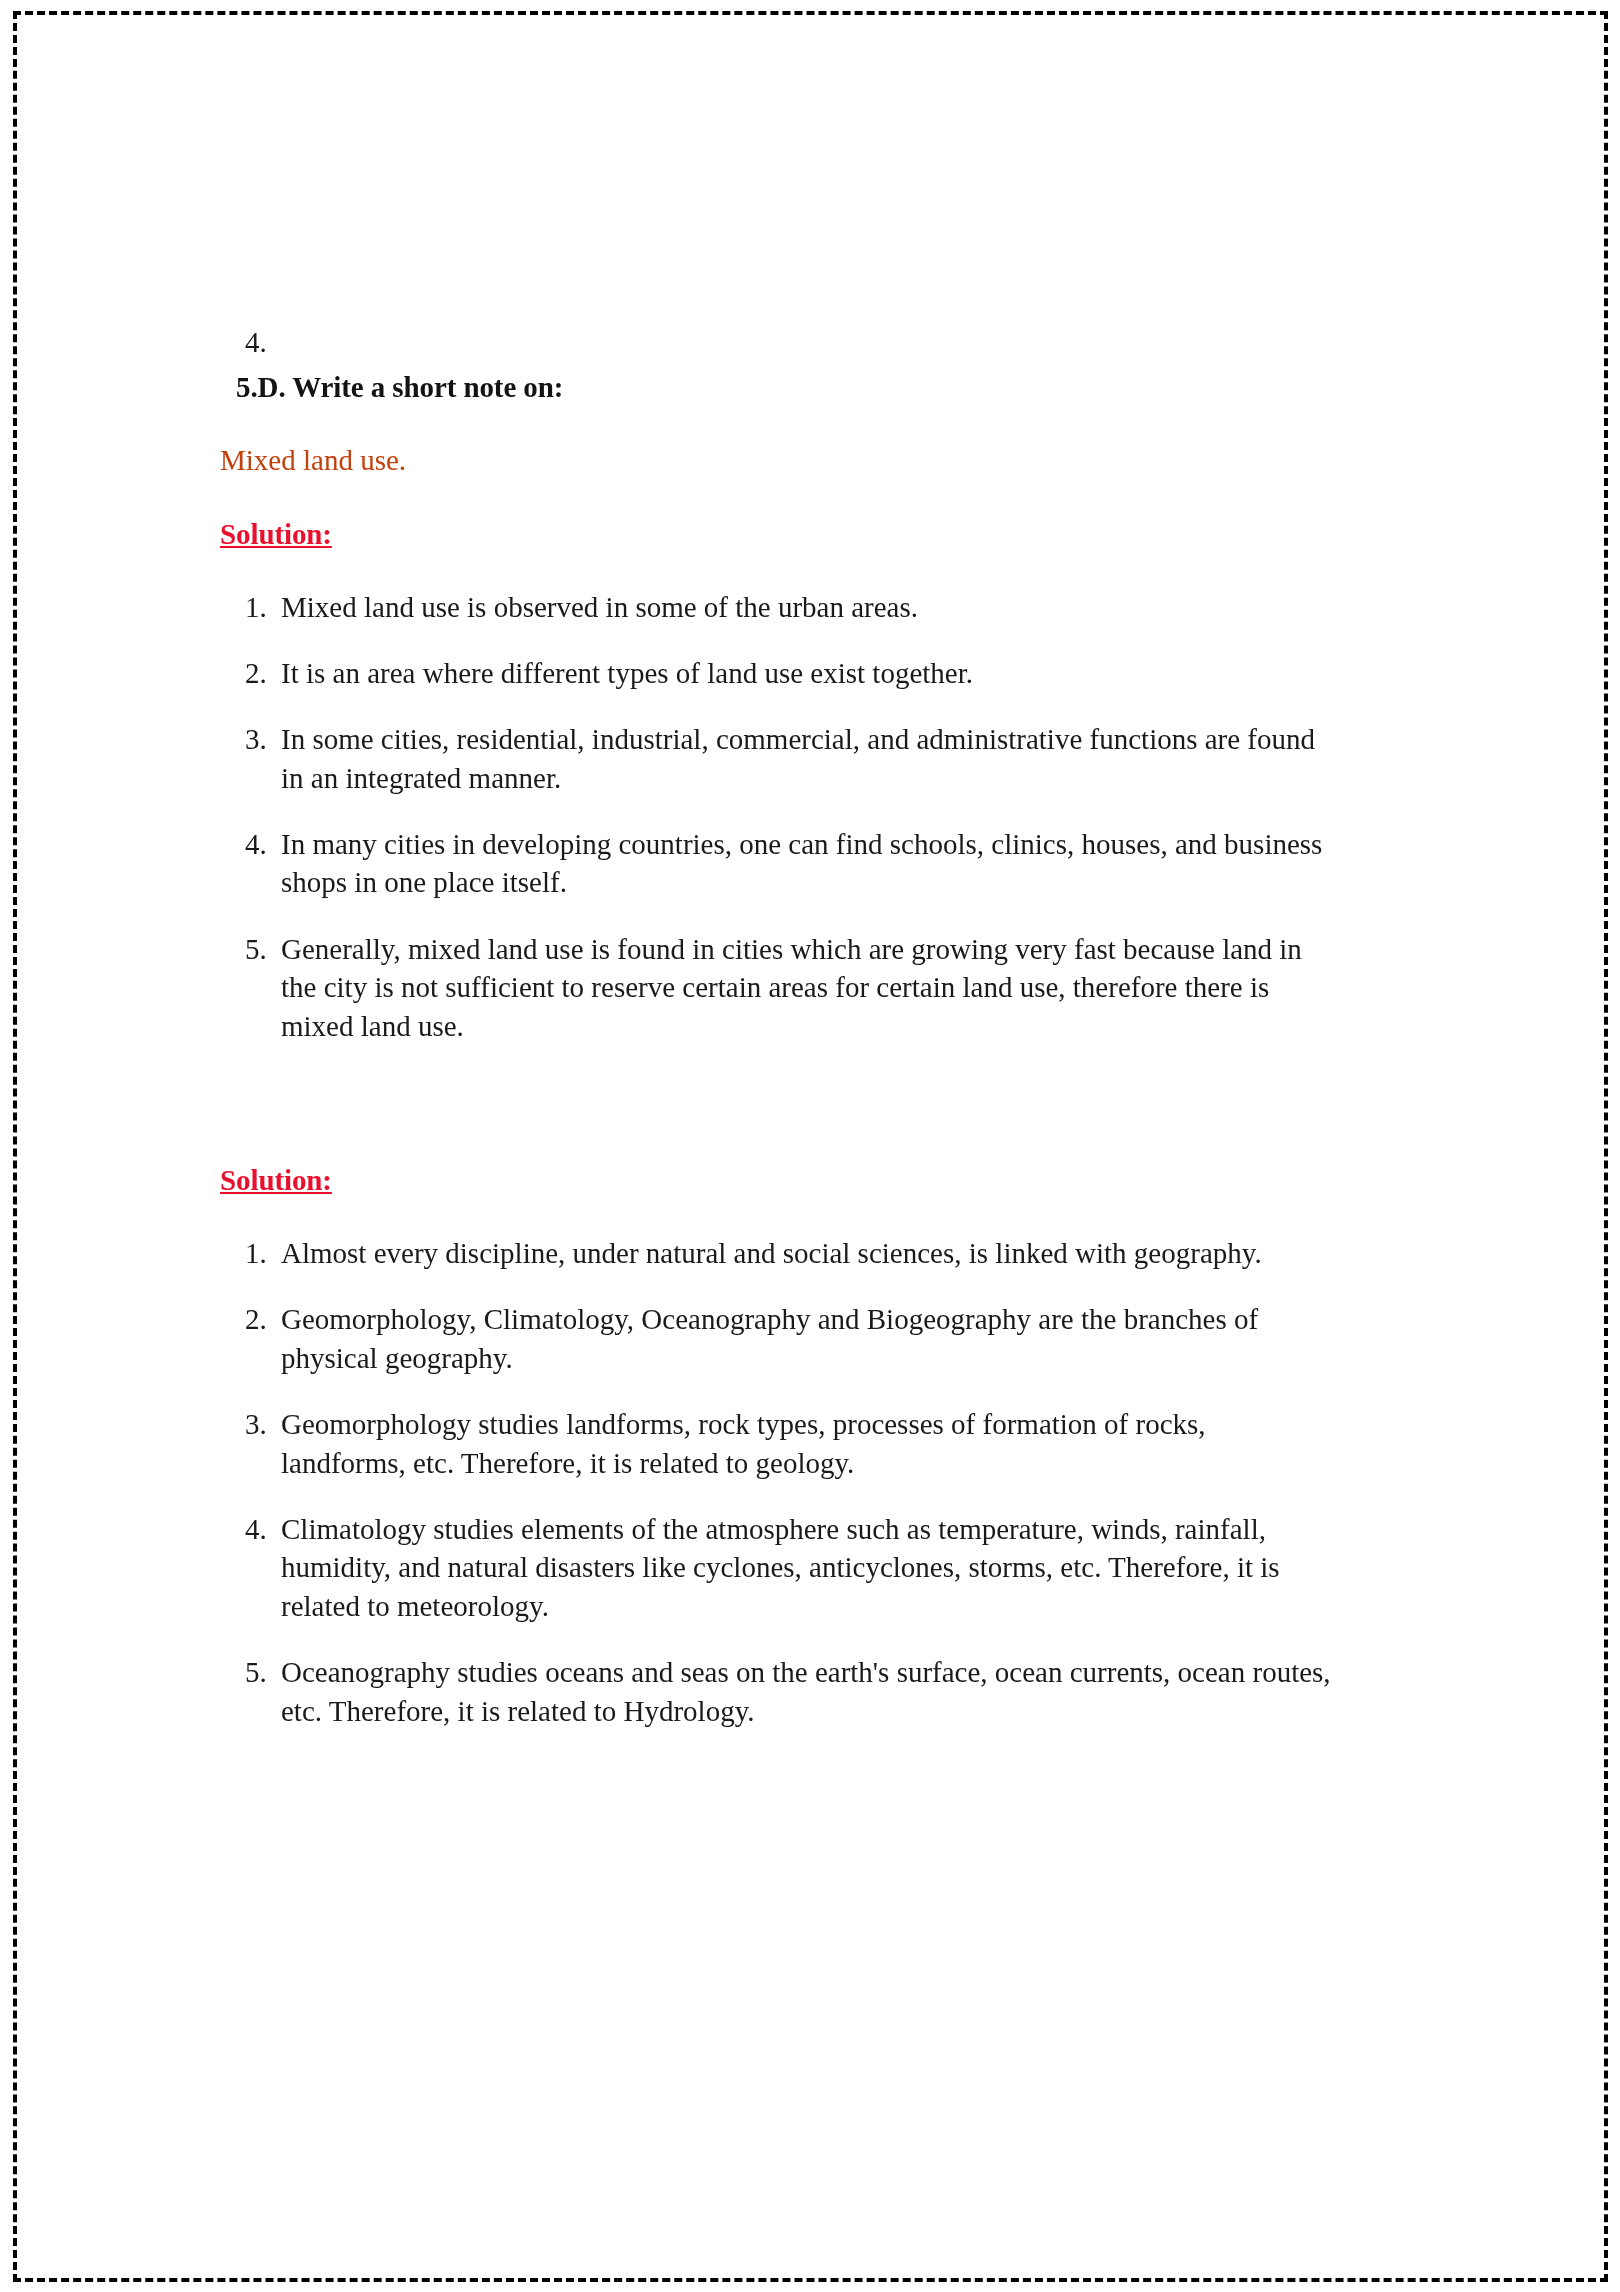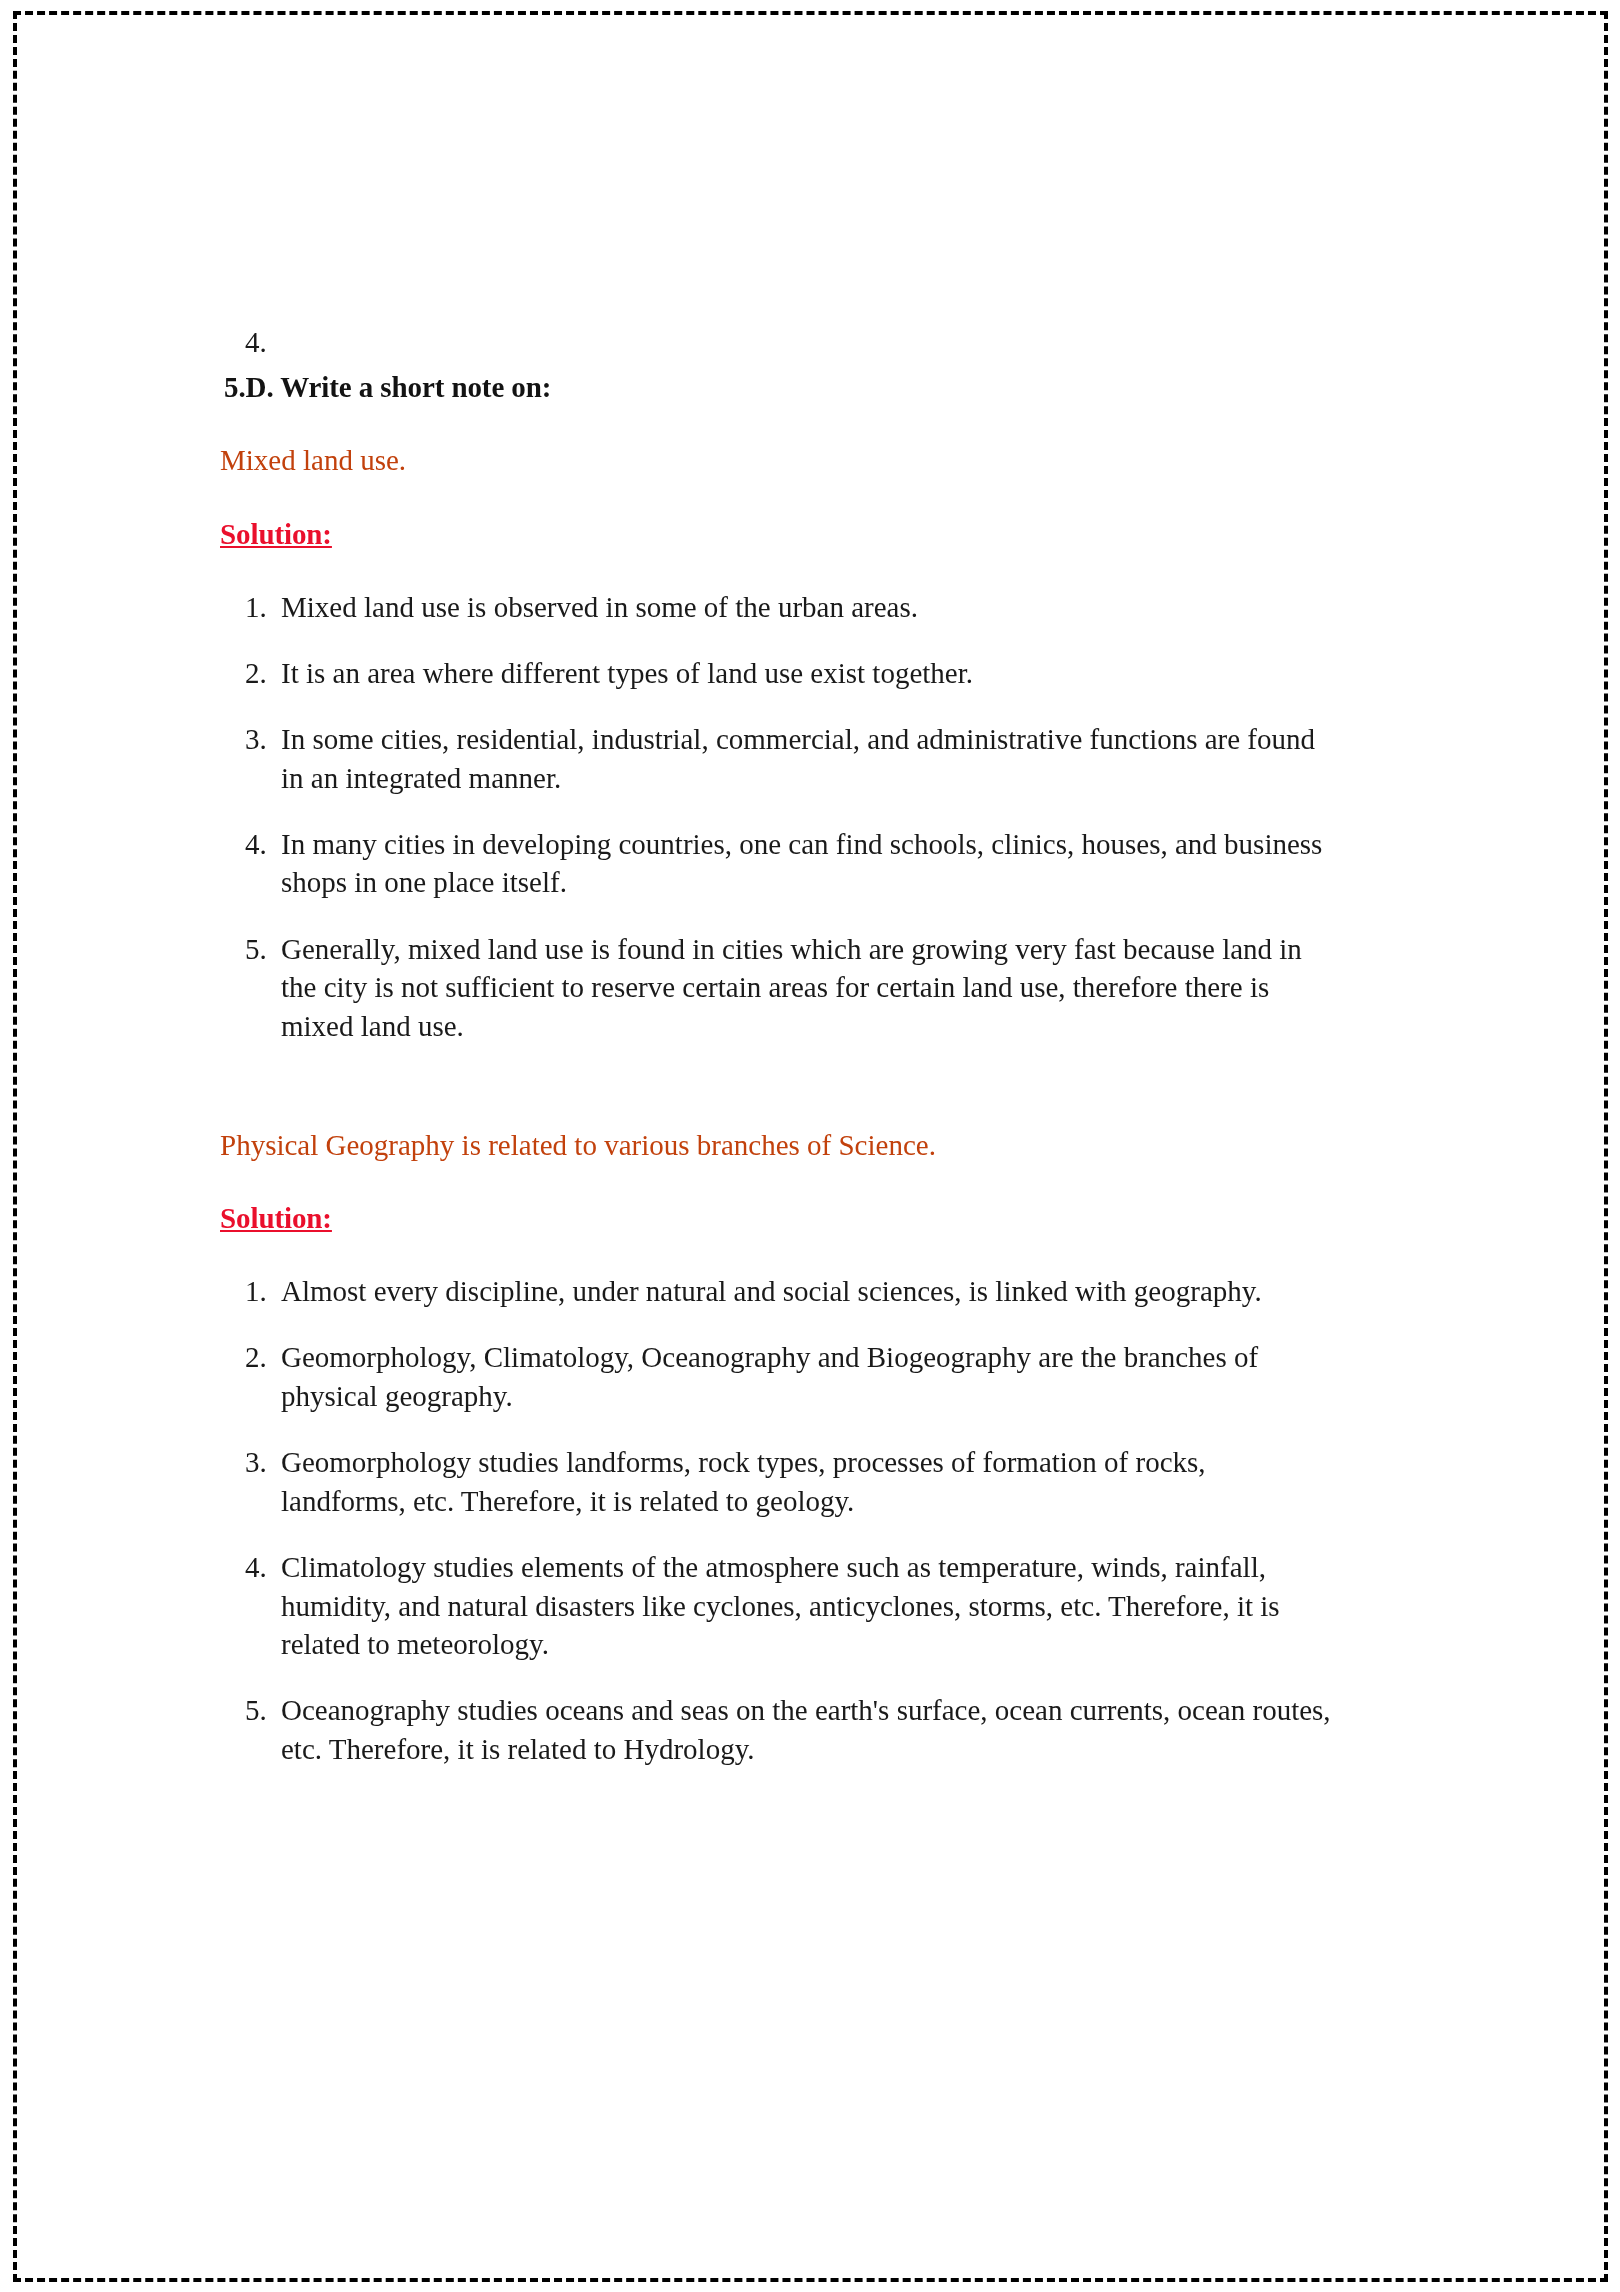--- a/index.html
+++ b/index.html
@@ -48,21 +48,21 @@
   }
 
   
   .q-heading {
     font-family: "Liberation Serif", "DejaVu Serif", serif;
     font-weight: bold;
     font-size: 29px;
     line-height: 1.32;
     color: #131313;
     letter-spacing: -0.1px;
-    margin: 0 0 0 4px;
+    margin: 0 0 0 16px;
   }
   .q-text {
     font-size: 29px;
     line-height: 1.32;
     color: #c2410c;
     margin: 0;
   }
   .solution-label {
     font-weight: bold;
     font-size: 29px;
@@ -160,21 +160,20 @@
       </li>
       <li>
         <span class="marker">5.</span>
         <span class="li-text">Generally, mixed land use is found in cities which are growing very fast because land in the city is not sufficient to reserve certain areas for certain land use, therefore there is mixed land use.</span>
       </li>
     </ol>
 
     <div class="block-gap-lg"></div>
 
     <div class="block-gap-md"></div>
-    <p class="q-text">Physical Geography is related to various branches of Science.</p>
     <div class="block-gap-md"></div>
     <p class="solution-label">Solution:</p>
     <div class="block-gap-md"></div>
 
     <ol class="num-list sol-list">
       <li>
         <span class="marker">1.</span>
         <span class="li-text">Almost every discipline, under natural and social sciences, is linked with geography.</span>
       </li>
       <li>

